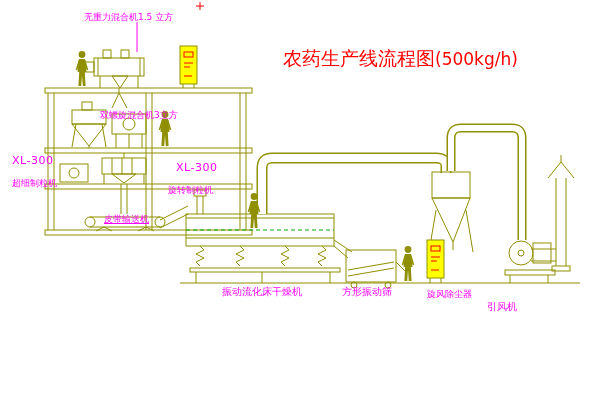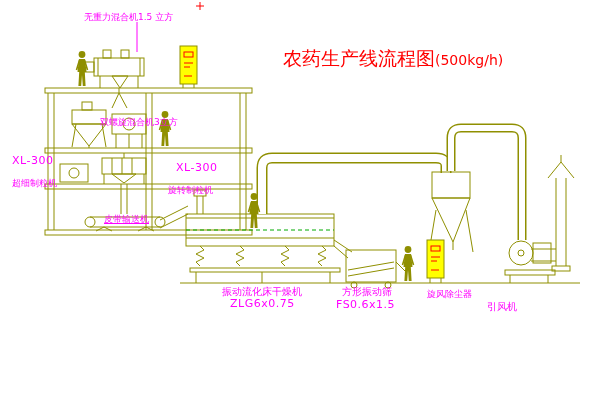--- a/index.html
+++ b/index.html
@@ -3,21 +3,21 @@
 <meta charset="utf-8">
 <style>
   html,body{margin:0;padding:0;background:#fff;}
   .canvas{position:relative;width:600px;height:403px;background:#ffffff;overflow:hidden;
           font-family:"DejaVu Sans",sans-serif;}
   .canvas svg{position:absolute;left:0;top:0;}
   .lbl{position:absolute;color:#ff00ff;font-size:9px;line-height:1.15;white-space:nowrap;}
   .lbl-md{font-size:11px;letter-spacing:0.5px;}
   .title{position:absolute;left:283px;top:46px;color:#ff0000;white-space:nowrap;}
   .title .main{font-size:19px;vertical-align:baseline;}
-  .title .cap{font-size:14px;vertical-align:baseline;}
+  .title .cap{font-size:17px;vertical-align:baseline;}
   
   .ln{stroke:#8f8f00;fill:none;stroke-width:1;}
   .fillol{fill:#8f8f00;stroke:none;}
   .limb{stroke:#8f8f00;stroke-width:1.6;fill:none;}
   .cab{fill:#ffff00;stroke:#8f8f00;stroke-width:1;}
   .red{stroke:#ff0000;stroke-width:1;fill:none;}
   .mag{stroke:#ff00ff;stroke-width:1;fill:none;}
   .dash{stroke:#00aa00;stroke-width:1;stroke-dasharray:4 3;fill:none;}
   .duct-o{stroke:#8f8f00;fill:none;}
   .duct-i{stroke:#ffffff;fill:none;}
@@ -189,32 +189,30 @@
     <g>
       <path class="mag" d="M137,22 V52"></path>
     </g>
   </svg>
 
   <div class="title">
     <span class="main">农药生产线流程图</span><span class="cap">(500kg/h)</span>
   </div>
 
   <div class="lbl" style="left:84px;top:12px;">无重力混合机1.5 立方</div>
-  <div class="lbl" style="left:100px;top:110px;margin-top:7px;">双螺旋混合机3立方</div>
+  <div class="lbl" style="left:100px;top:110px;">双螺旋混合机3立方</div>
 
   <div class="lbl lbl-md" style="left:12px;top:155px;">XL-300</div>
   <div class="lbl" style="left:12px;top:178px;text-align:center;">超细制粒机</div>
 
   <div class="lbl lbl-md" style="left:176px;top:162px;">XL-300</div>
   <div class="lbl" style="left:168px;top:185px;">旋转制粒机</div>
 
   <div class="lbl" style="left:104px;top:214px;text-decoration:underline;">皮带输送机</div>
 
   <div class="lbl" style="left:222px;top:286px;font-size:10px;">振动流化床干燥机</div>
-  <div class="lbl lbl-md" style="left:230px;top:298px;">ZLG6x0.75</div>
 
   <div class="lbl" style="left:342px;top:287px;font-size:10px;font-family:Liberation Mono, monospace;">方形振动筛</div>
-  <div class="lbl lbl-md" style="left:336px;top:299px;">FS0.6x1.5</div>
 
   <div class="lbl" style="left:427px;top:289px;font-family:Liberation Serif, serif;">旋风除尘器</div>
   <div class="lbl" style="left:487px;top:301px;font-size:10px;">引风机</div>
 
 </div>
 
 </body></html>

